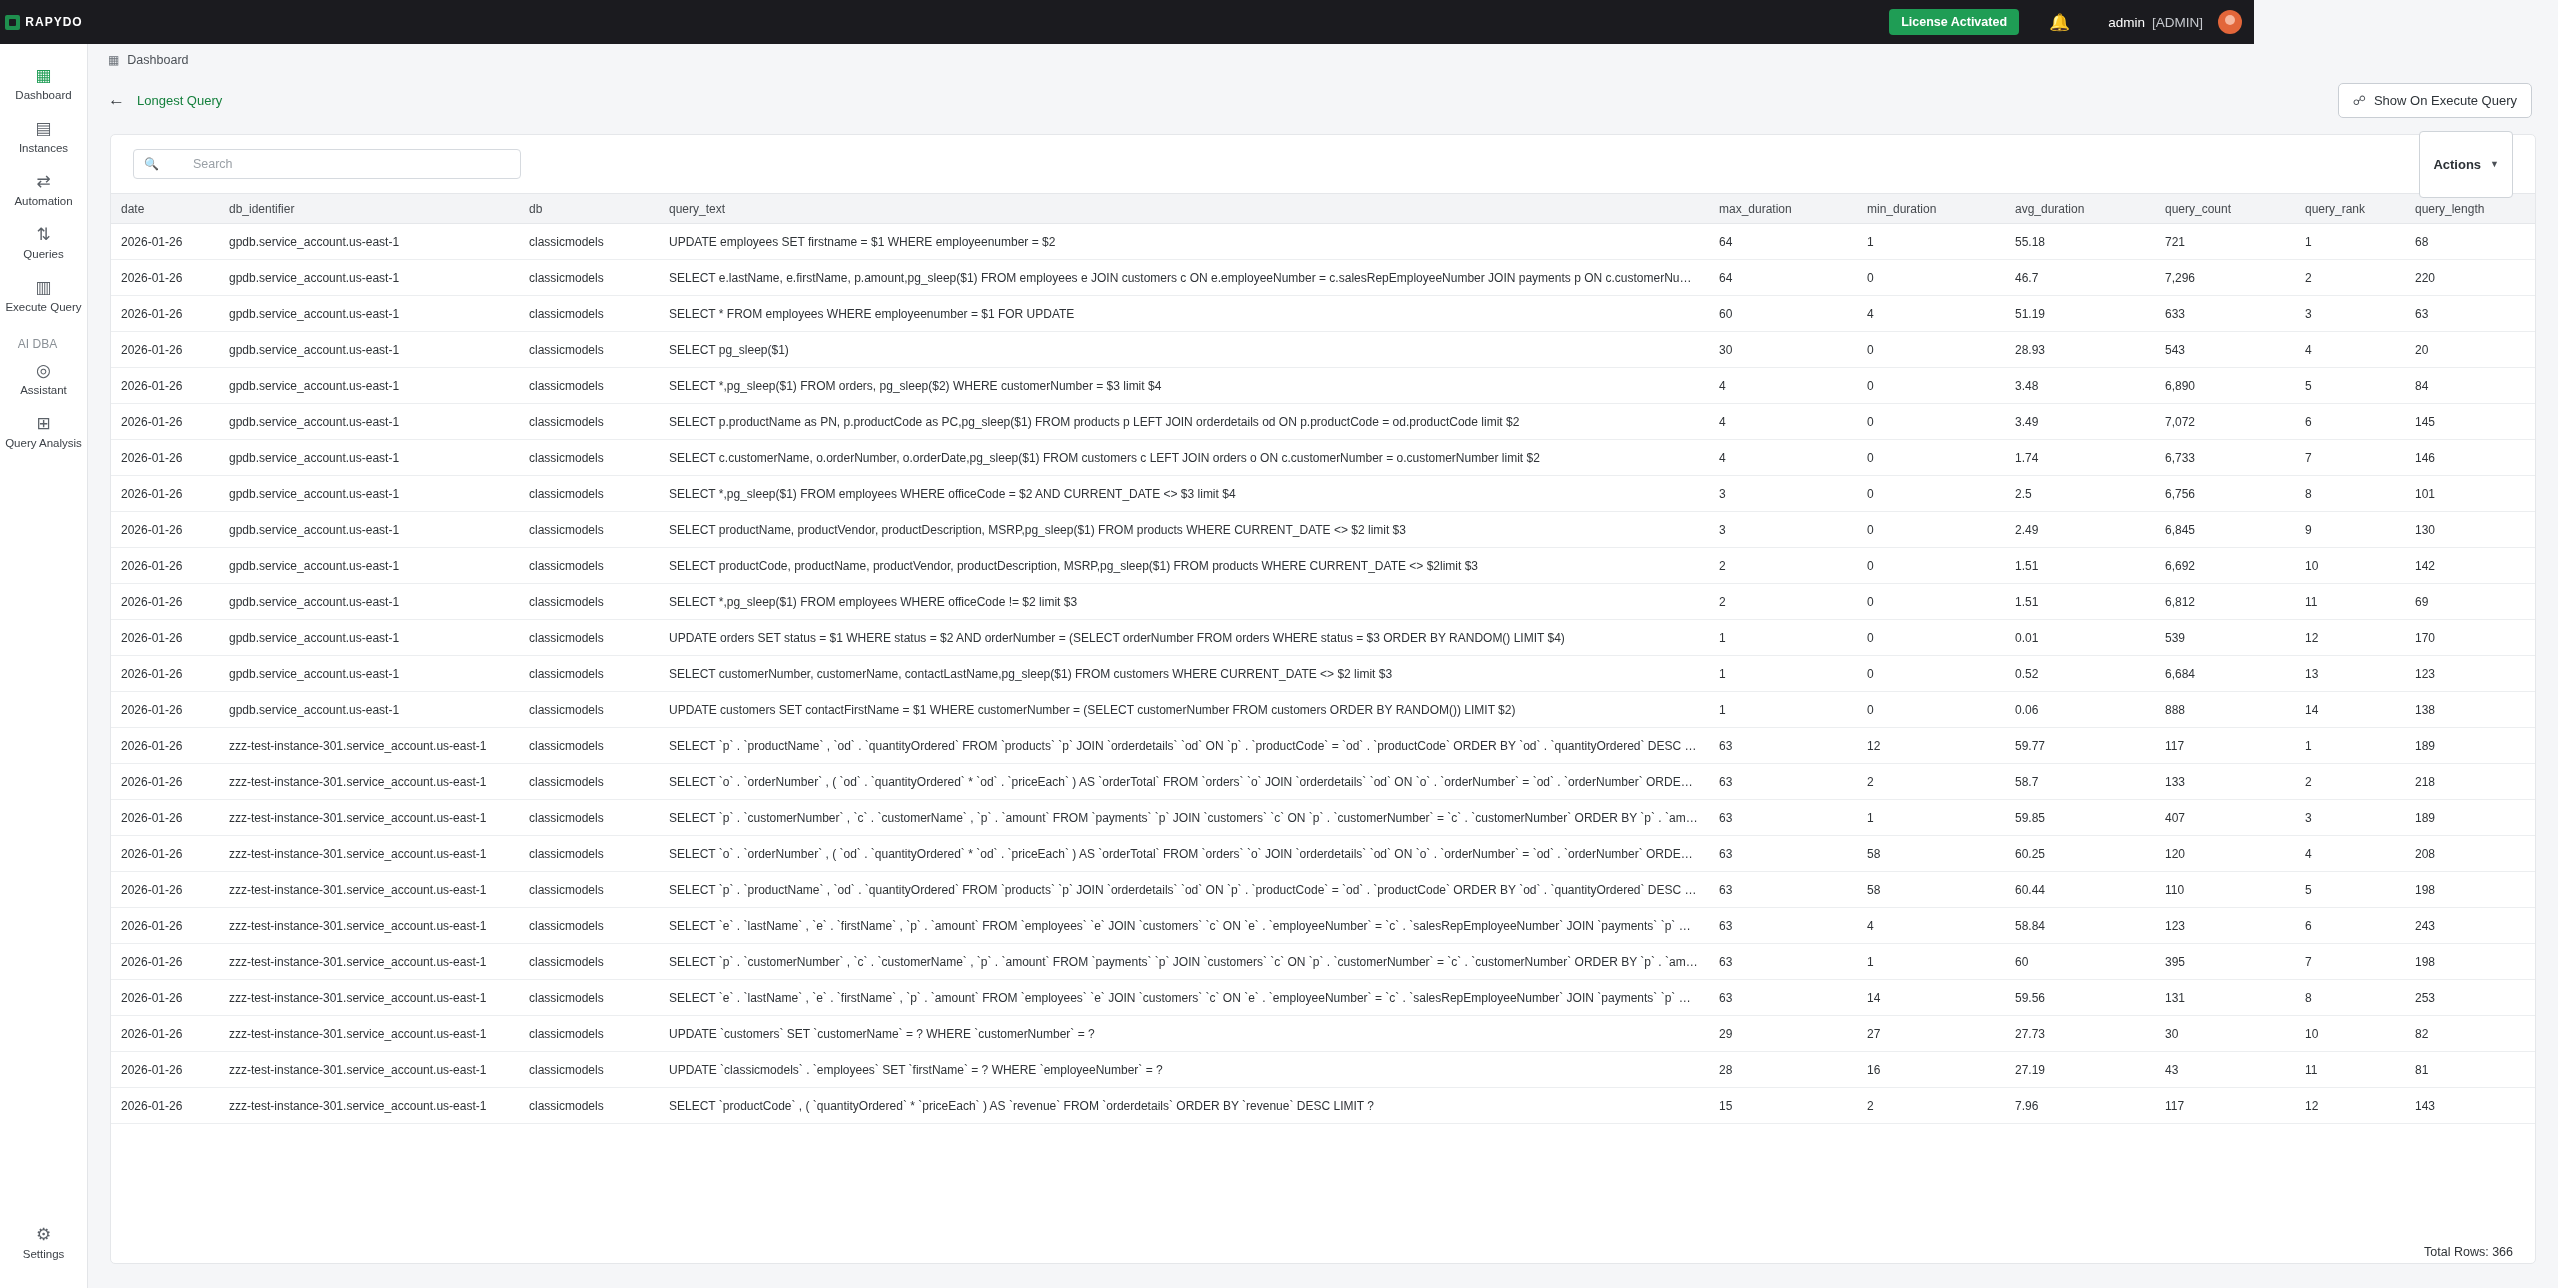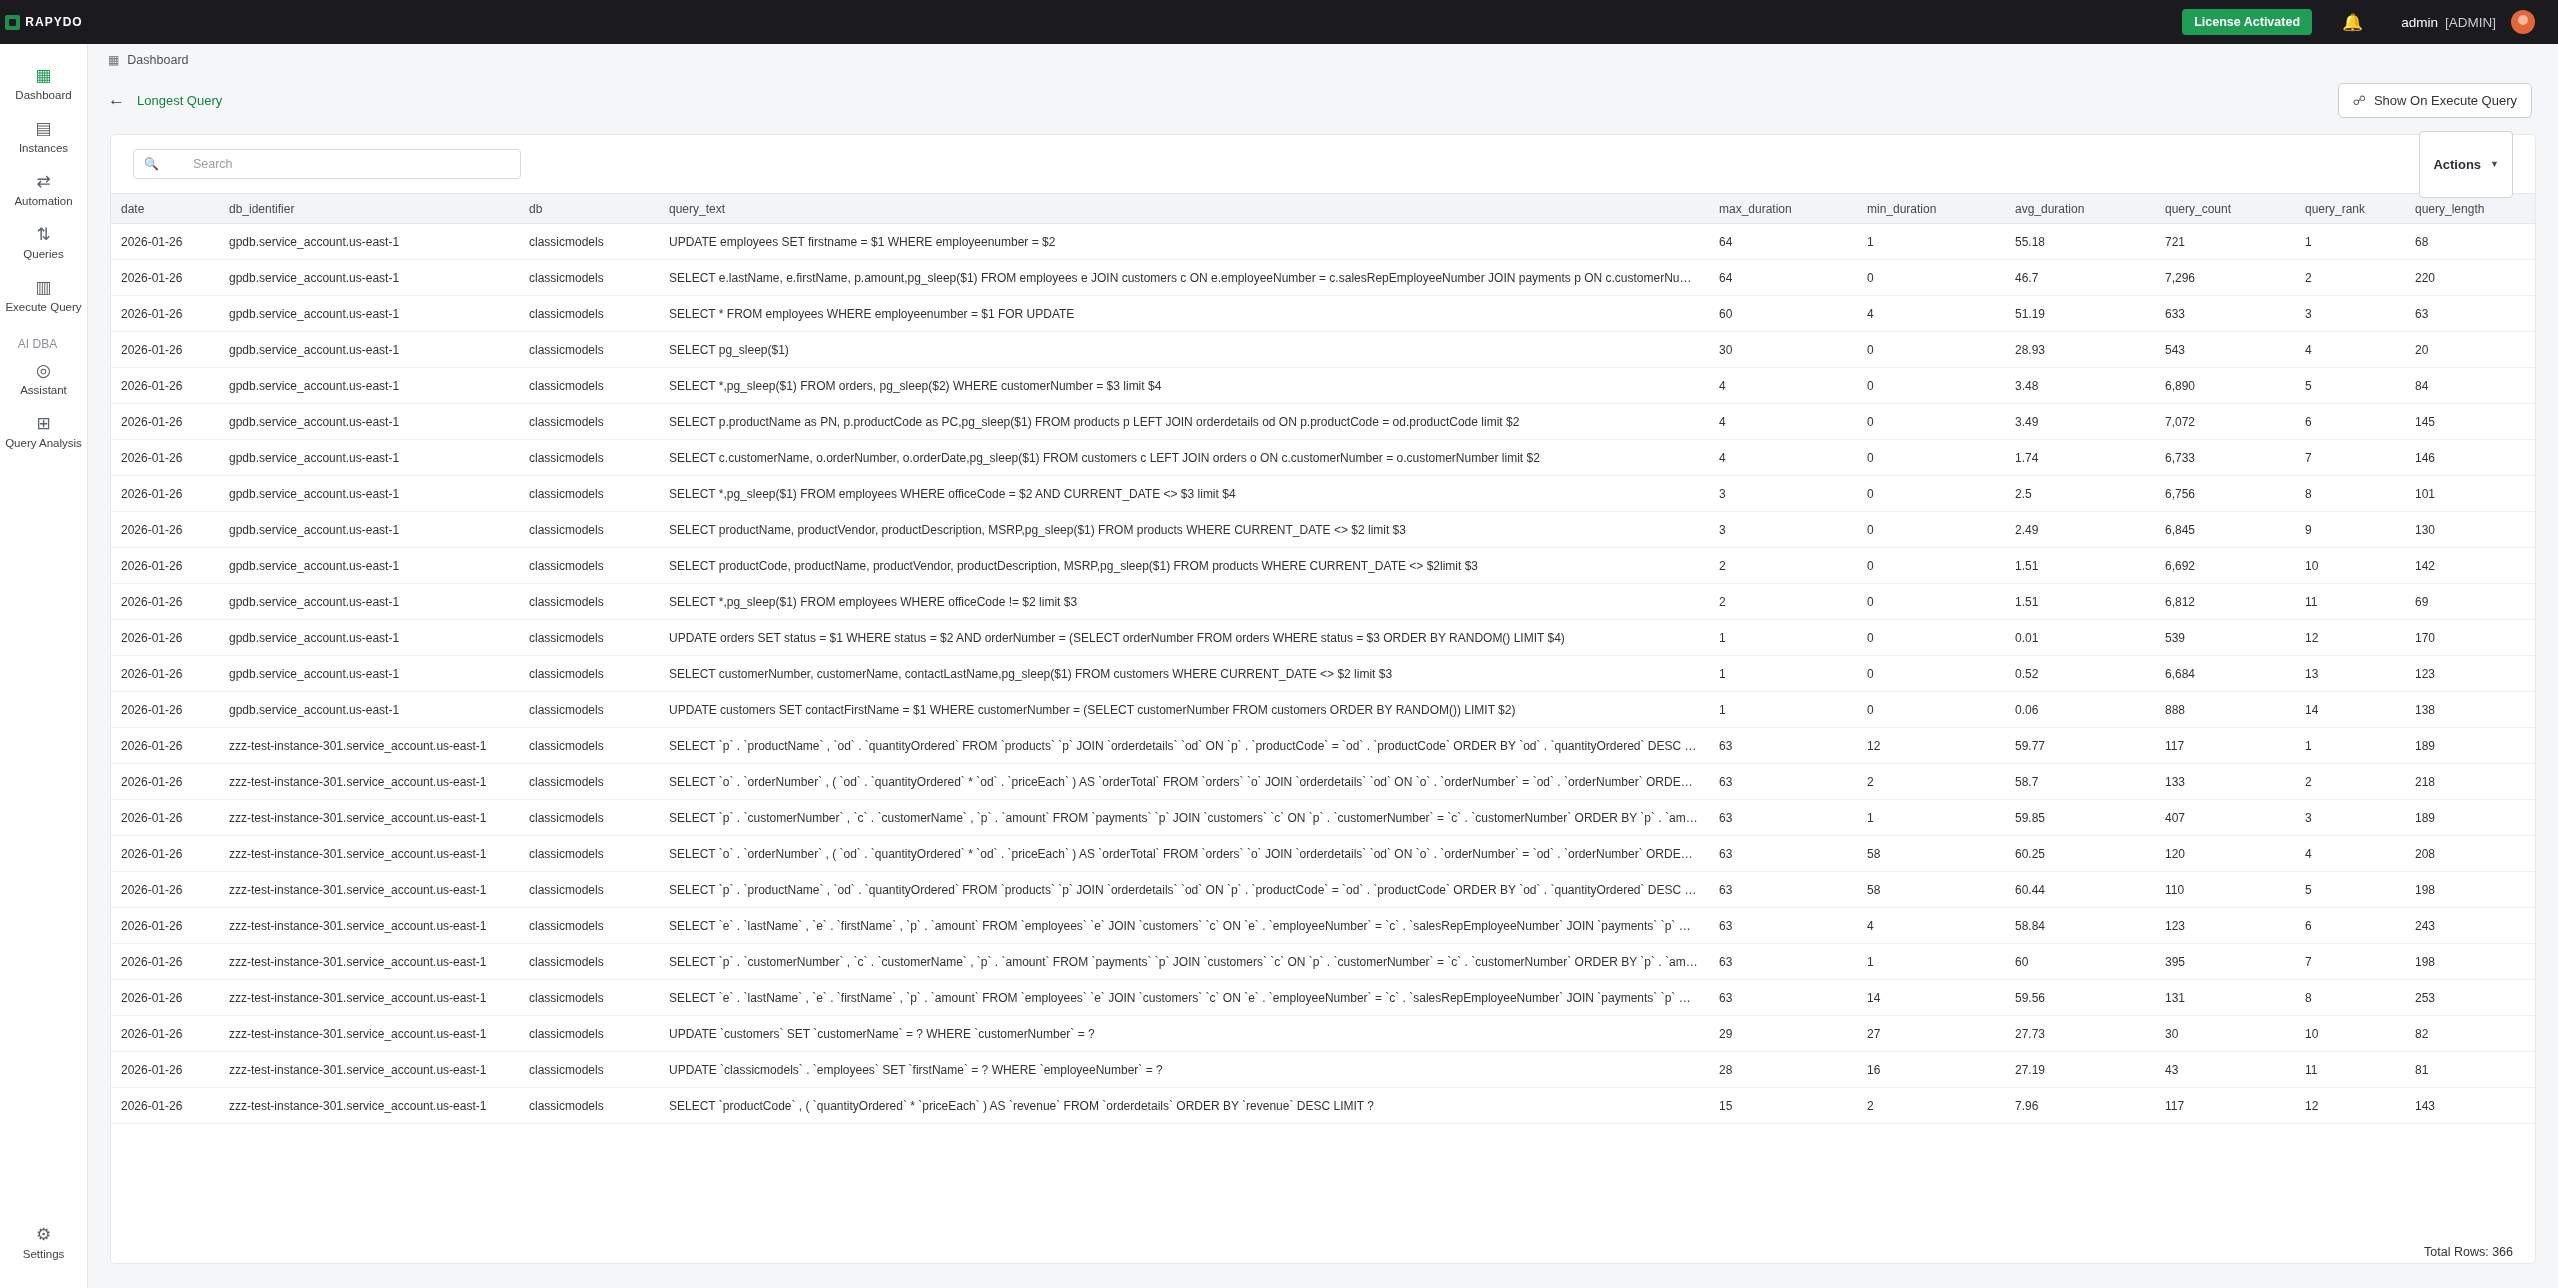--- a/index.html
+++ b/index.html
@@ -7,21 +7,21 @@
     margin: 0; padding: 0;
     width: 2558px; height: 1288px;
     background: #f5f6f8;
     font-family: "Liberation Sans", sans-serif;
     -webkit-font-smoothing: antialiased;
   }
   .app { position: relative; width: 2558px; height: 1288px; overflow: hidden; }
 
   
   .topbar {
-    position: absolute; top: 0; left: 0; width: 2558px; height: 44px;
+    position: absolute; top: 0; left: 0; width: 2254px; height: 44px;
     background: #1b1b1f; display: flex; align-items: center;
     z-index: 20;
   }
   .brand {
     width: 88px; height: 44px; display: flex; align-items: center; justify-content: center;
     gap: 5px;
   }
   .brand-mark {
     width: 15px; height: 15px; background: #1f8f4e; border-radius: 2px;
     display: inline-block; position: relative;
@@ -30,21 +30,21 @@
     content:""; position:absolute; left:4px; top:4px; width:7px; height:7px;
     background:#1b1b1f; border-radius:1px;
   }
   .brand-text { color: #fff; font-size: 12px; letter-spacing: 1px; font-weight: bold; }
   .topbar-spacer { flex: 1; }
   .license-badge {
     background: #1f9d55; color: #fff; font-size: 12.5px; font-weight: bold;
     padding: 6px 12px; border-radius: 4px; margin-right: 30px;
   }
   .bell { color: #dcdee2; font-size: 17px; margin-right: 38px; cursor: pointer; }
-  .user-wrap { display: flex; align-items: center; gap: 7px; margin-right: 23px; }
+  .user-wrap { display: flex; align-items: center; gap: 7px; margin-right: 12px; }
   .user-name { color: #ffffff; font-size: 13.5px; }
   .user-role { color: #c6c9ce; font-size: 13.5px; }
   .avatar {
     width: 24px; height: 24px; border-radius: 50%;
     background: #e2663a; display: inline-block; margin-left: 8px; position: relative;
   }
   .avatar:after{
     content:""; position:absolute; left:7px; top:5px; width:10px; height:10px;
     border-radius:50%; background:#f6b8a0;
   }

